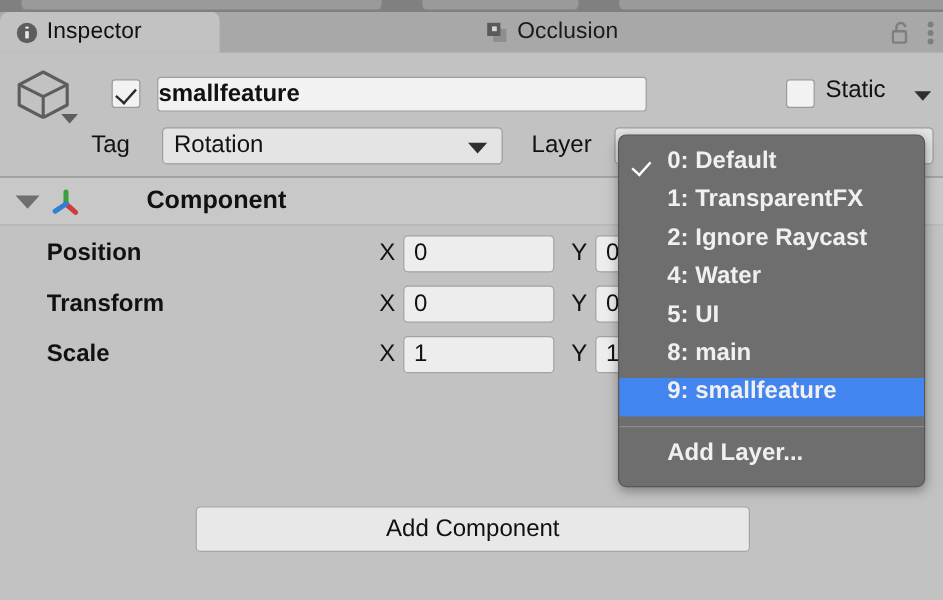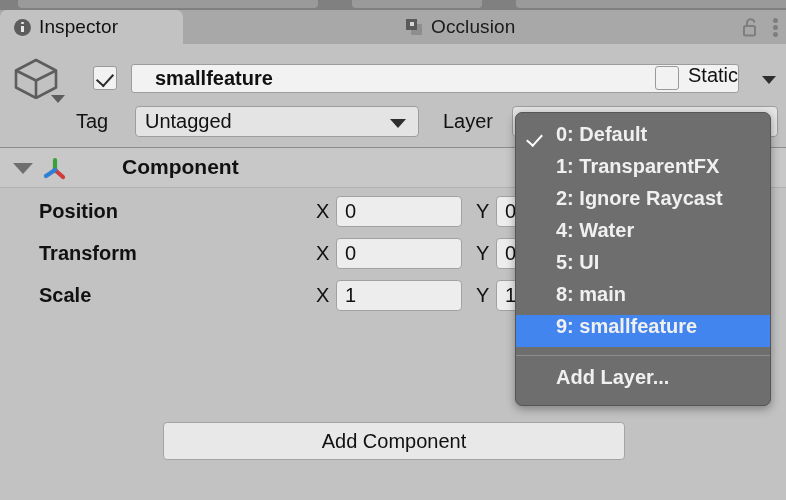--- a/index.html
+++ b/index.html
@@ -50,21 +50,21 @@
 
   
   .objrow{position:absolute;left:0;top:11px;width:786px;height:46px;}
   .cube{position:absolute;left:11px;top:2px;width:56px;height:44px;}
   .cube .caret{position:absolute;right:2px;bottom:-2px;width:0;height:0;border-left:7px solid transparent;border-right:7px solid transparent;border-top:8px solid #5d5d5d;}
 
   .chk{position:absolute;width:24px;height:24px;background:#f2f2f2;border:1px solid #9a9a9a;border-radius:3px;box-sizing:border-box;}
   .chk.checked::after{content:"";position:absolute;left:6px;top:3px;width:8px;height:14px;border:solid #2b2b2b;border-width:0 2.6px 2.6px 0;transform:rotate(42deg);}
   #enable-chk{left:93px;top:11px;}
 
-  .namefield{position:absolute;left:131px;top:9px;width:608px;height:29px;background:#f2f2f2;border:1px solid #9d9d9d;border-radius:3px;box-sizing:border-box;display:flex;align-items:center;padding-left:23px;}
+  .namefield{position:absolute;left:131px;top:9px;width:408px;height:29px;background:#f2f2f2;border:1px solid #9d9d9d;border-radius:3px;box-sizing:border-box;display:flex;align-items:center;padding-left:0;}
   .namefield span{font-size:20px;color:#111;font-weight:bold;}
 
   #static-chk{left:655px;top:11px;}
   .staticlbl{position:absolute;left:688px;top:9px;font-size:20px;color:#111;}
   .static-caret{position:absolute;left:762px;top:21px;width:0;height:0;border-left:7px solid transparent;border-right:7px solid transparent;border-top:8px solid #2e2e2e;}
 
   
   .tagrow{position:absolute;left:0;top:57px;width:786px;height:40px;}
   .taglbl{position:absolute;left:76px;top:9px;font-size:20px;color:#111;}
   .tagdd{position:absolute;left:135px;top:5px;width:284px;height:31px;background:#e4e4e4;border:1px solid #9d9d9d;border-radius:4px;box-sizing:border-box;display:flex;align-items:center;padding-left:9px;}
@@ -162,21 +162,21 @@
       </div>
 
       <div id="static-chk" class="chk"></div>
       <div class="staticlbl">Static</div>
       <div class="static-caret"></div>
     </div>
 
     <div class="tagrow">
       <div class="taglbl">Tag</div>
       <div class="tagdd">
-        <span class="val">Untagged</span>
+        <span class="val">Rotation</span>
         <span class="dc"></span>
       </div>
       <div class="layerlbl">Layer</div>
       <div class="layerdd"></div>
     </div>
 
     <div class="comp-head">
       <span class="foldout"></span>
       <span class="axis-ico">
         <svg width="26" height="26" viewBox="0 0 26 26">

